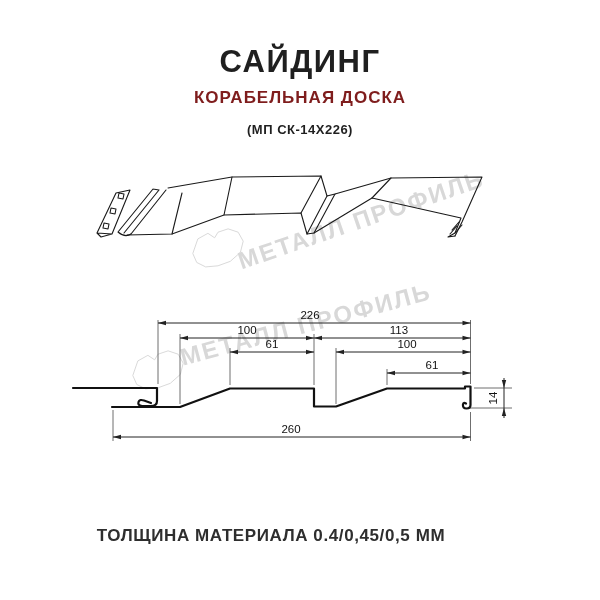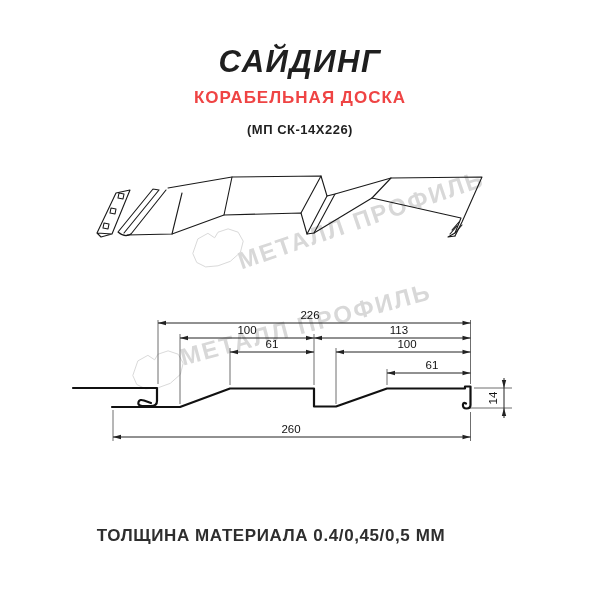--- a/index.html
+++ b/index.html
@@ -3,25 +3,25 @@
 <meta charset="utf-8">
 <style>
   html,body{margin:0;padding:0;}
   body{
     width:600px;height:600px;background:#ffffff;position:relative;overflow:hidden;
     font-family:"Liberation Sans", sans-serif;color:#222;
   }
   .abs{position:absolute;}
   .title{
     top:44px;left:0;width:600px;text-align:center;
-    font-size:31px;font-weight:800;letter-spacing:1.5px;color:#1f1f1f;font-style:italic;
+    font-size:31px;font-weight:800;letter-spacing:1.5px;color:#1f1f1f;
   }
   .subtitle{
     top:88px;left:0;width:600px;text-align:center;
-    font-size:17px;font-weight:700;letter-spacing:1px;color:#ef4444;
+    font-size:17px;font-weight:700;letter-spacing:1px;color:#7f1d1d;
   }
   .model{
     top:110px;left:0;width:600px;text-align:center;
     font-size:13px;font-weight:700;letter-spacing:.5px;color:#1f1f1f;margin-top:12px;
   }
   .footer{
     top:526px;left:0;width:542px;text-align:center;
     font-size:17px;font-weight:700;letter-spacing:.6px;color:#2e2e2e;
   }
   .wm-text{

